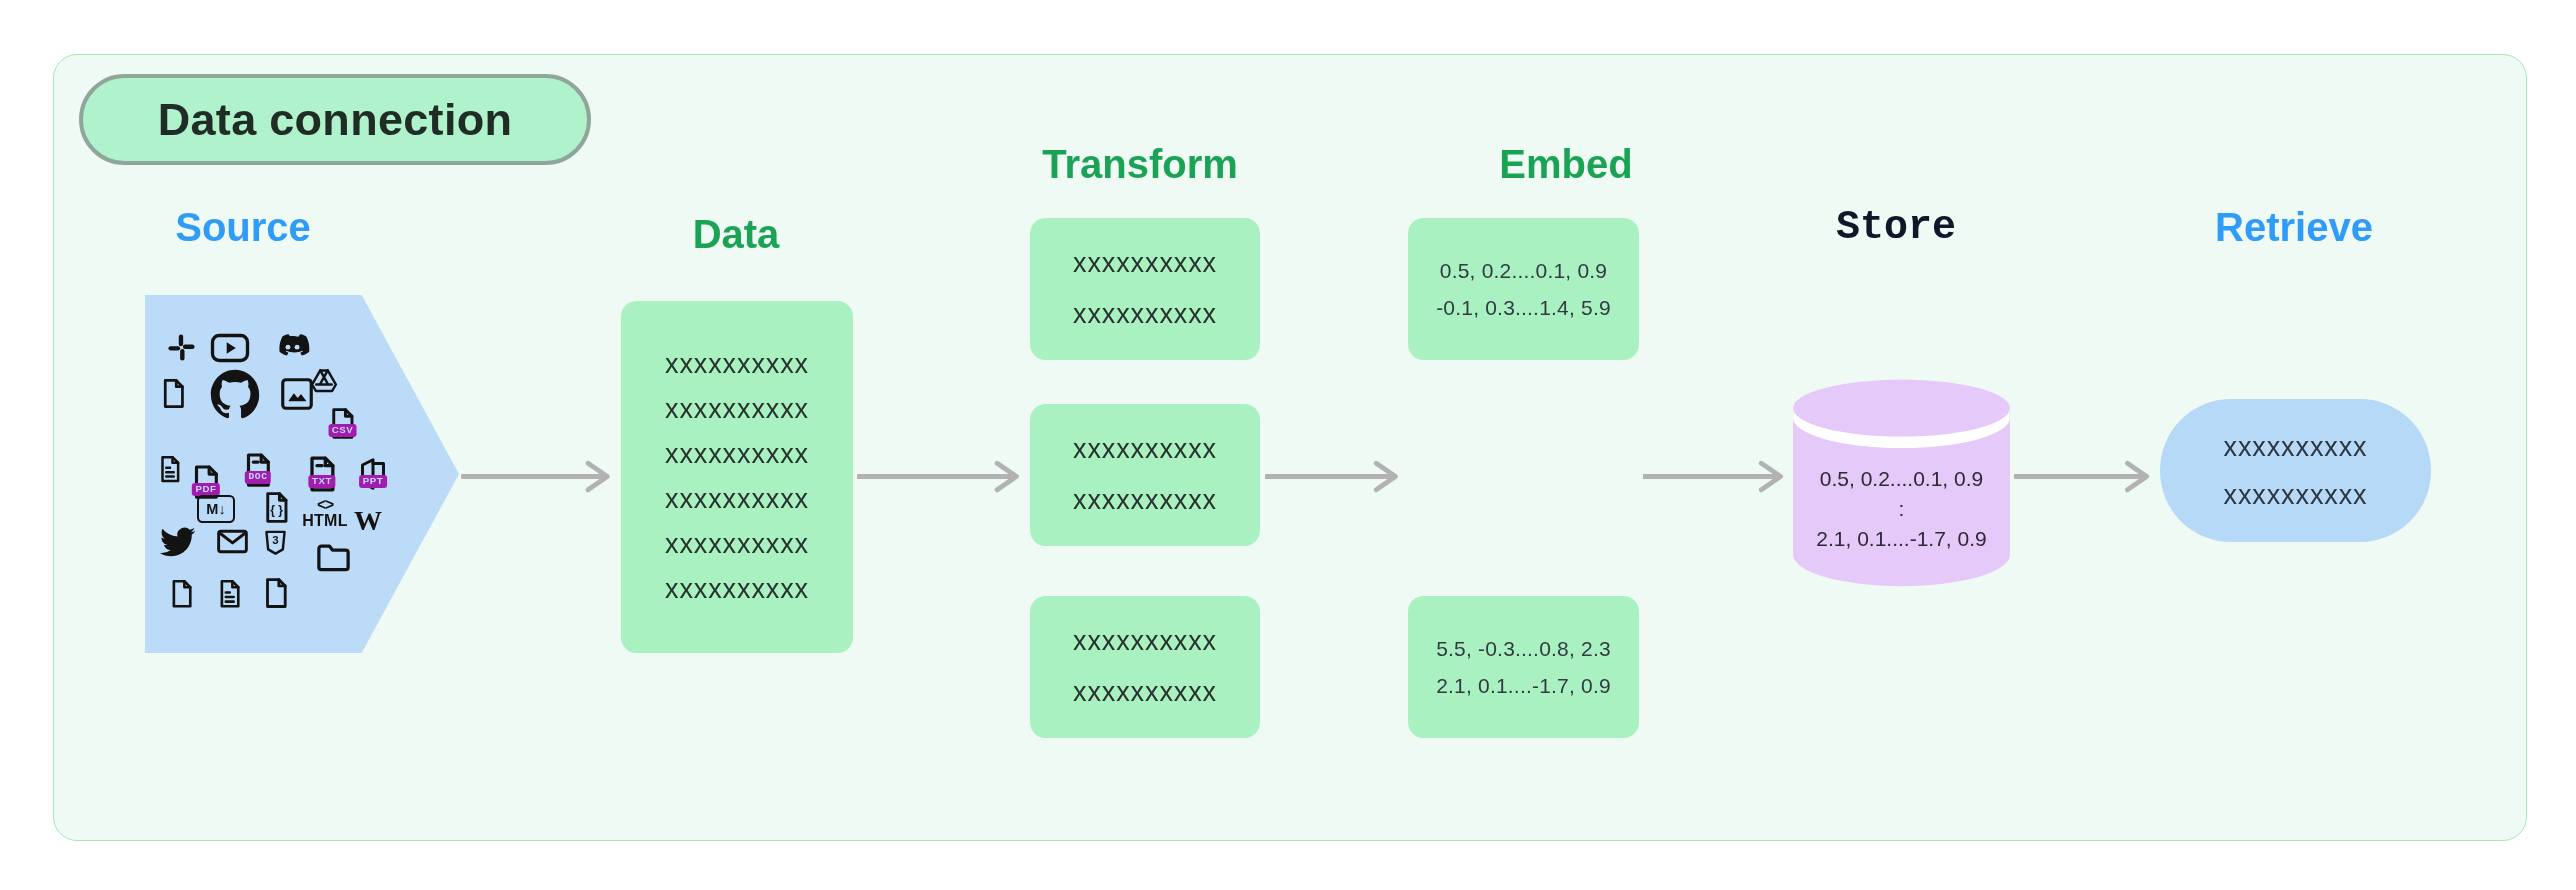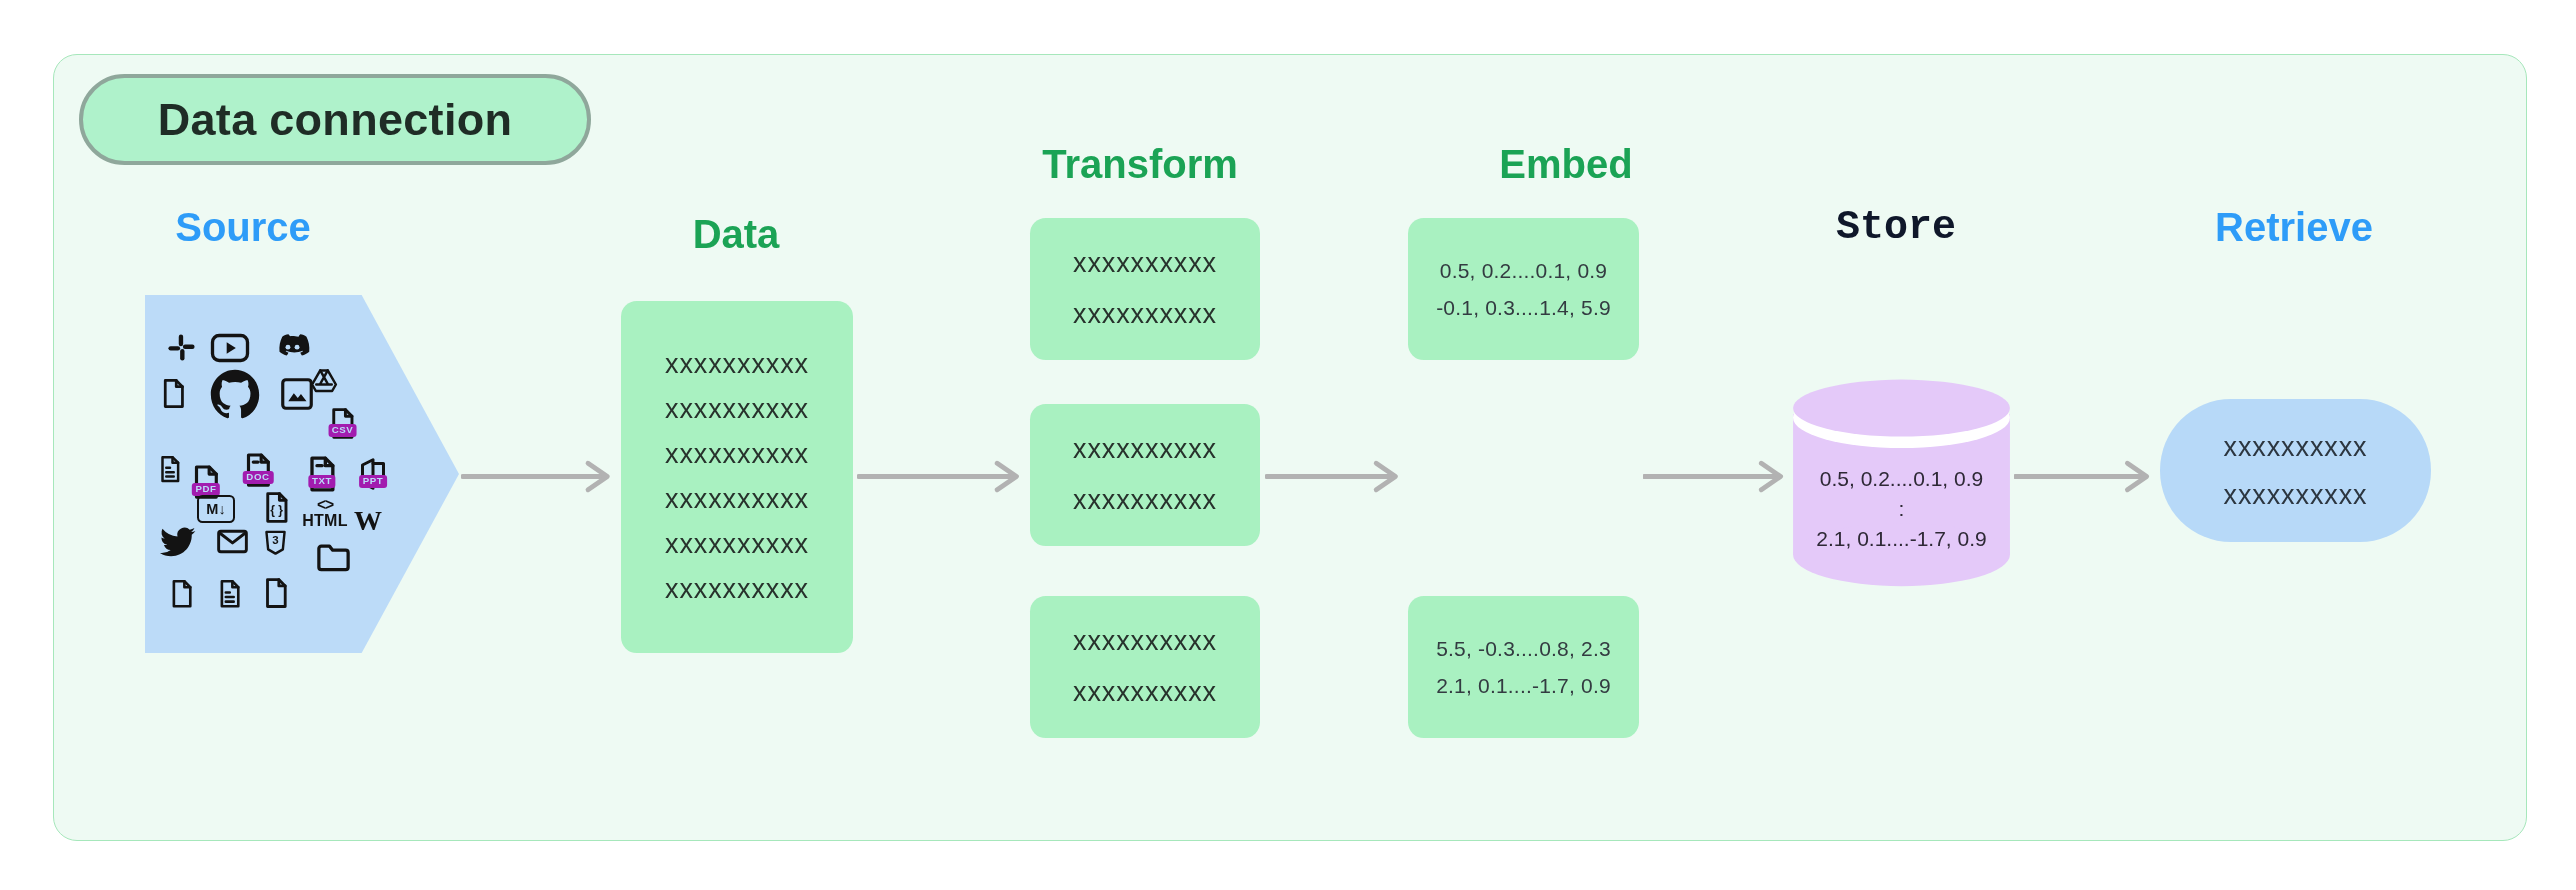--- a/index.html
+++ b/index.html
@@ -131,21 +131,21 @@
           <path class="stroke" d="M14 2.5V7h4.5M9 11h3M9 14.5h6M9 18h6"></path>
         </svg>
     </div>
     <div class="icn" style="left:42px;top:168px;width:38px;height:38px;">
       <svg viewBox="0 0 24 24">
           <path class="stroke" d="M6 2.5h8l4.5 4.5v14.5H6z"></path>
           <path class="stroke" d="M14 2.5V7h4.5"></path>
         </svg>
       <span class="badge">PDF</span>
     </div>
-    <div class="icn" style="left:94px;top:156px;width:38px;height:38px;">
+    <div class="icn" style="left:94px;top:156px;width:38px;height:38px;font-family:Liberation Mono, monospace;">
       <svg viewBox="0 0 24 24">
           <path class="stroke" d="M6 2.5h8l4.5 4.5v14.5H6z"></path>
           <path class="stroke" d="M14 2.5V7h4.5M9 7h3"></path>
         </svg>
       <span class="badge">DOC</span>
     </div>
     <div class="icn" style="left:157px;top:159px;width:40px;height:40px;">
       <svg viewBox="0 0 24 24">
           <path class="stroke" d="M6 2.5h8l4.5 4.5v14.5H6z"></path>
           <path class="stroke" d="M14 2.5V7h4.5M9 7h3"></path>

